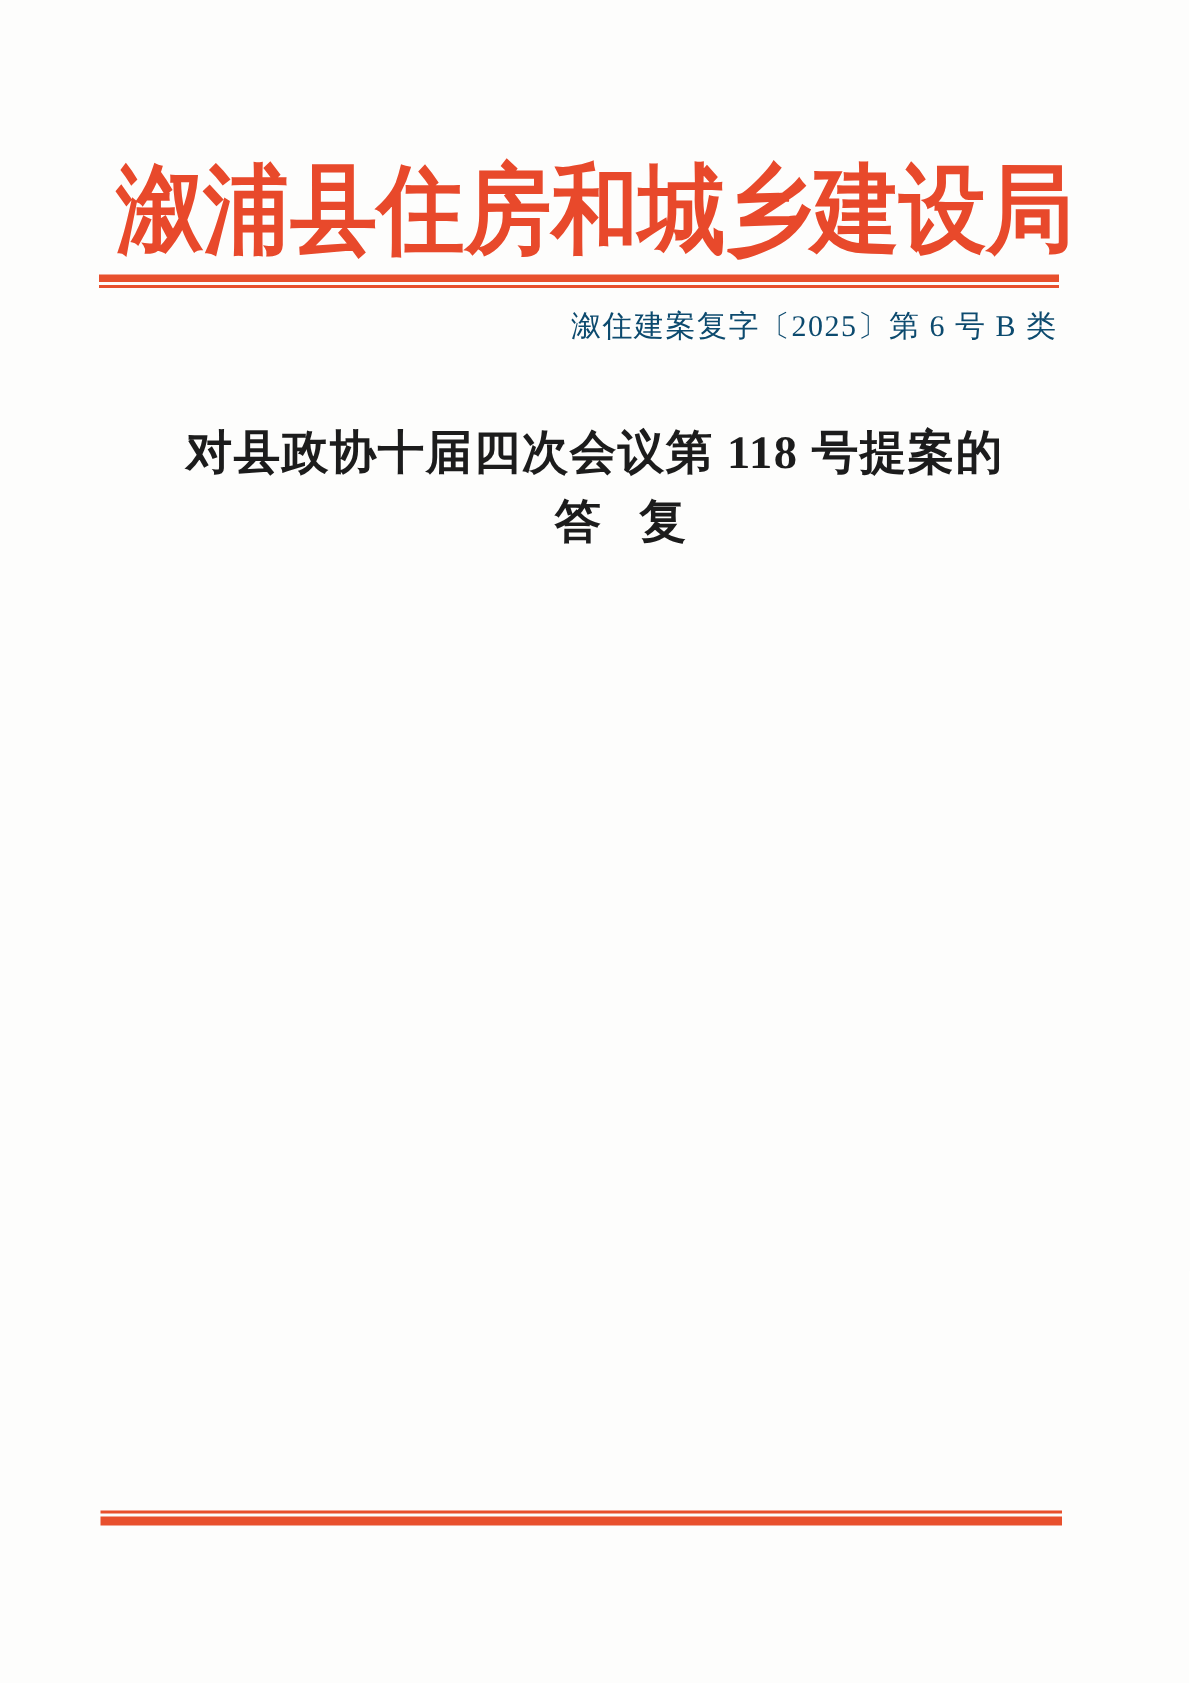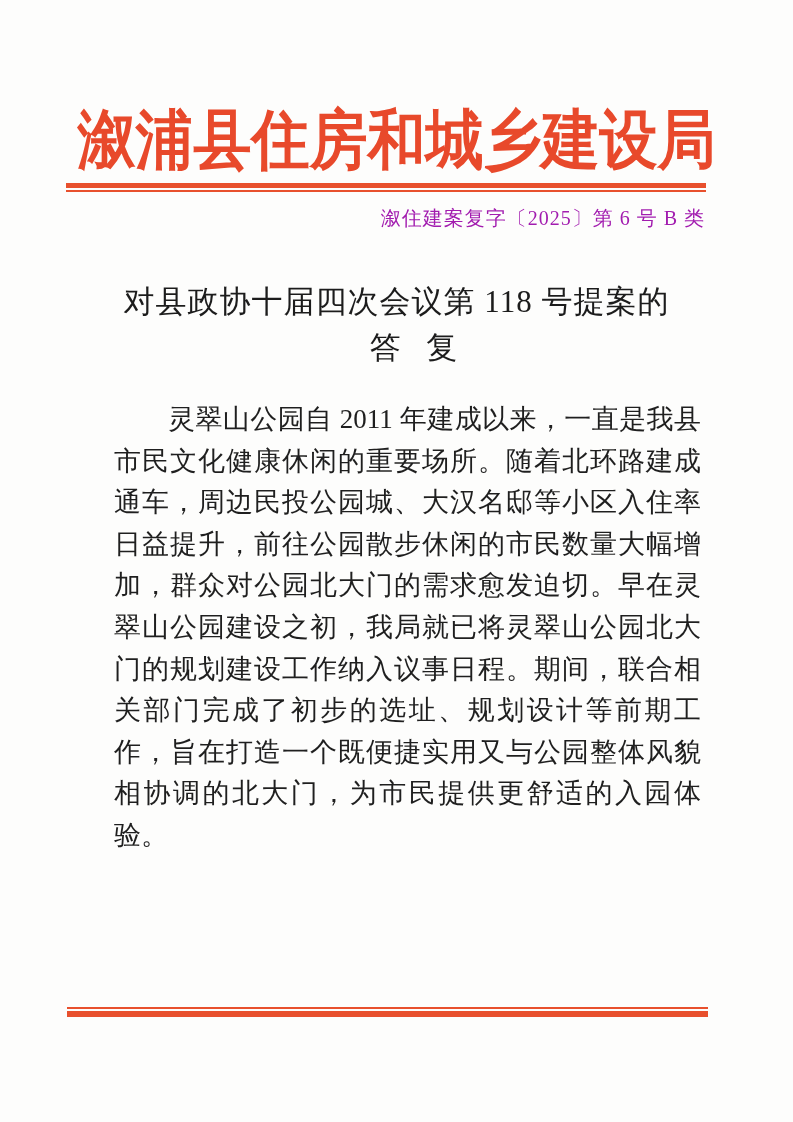--- a/index.html
+++ b/index.html
@@ -44,32 +44,32 @@
     height: 2px;
     margin-top: 2px;
     background: var(--rule-red, #e8502d);
   }
   .doc-number {
     position: absolute;
     top: 203px;
     right: 88px;
     font-size: 20px;
     line-height: 30px;
-    color: #a21caf;
+    color: #0c4a6e;
     letter-spacing: 1px;
     white-space: nowrap;
   }
   .doc-title {
     position: absolute;
     top: 279px;
     left: 0;
     width: 100%;
     text-align: center;
     color: #1c1c1c;
-    font-weight: normal;
+    font-weight: bold;
   }
   .doc-title .line1 {
     font-size: 31px;
     line-height: 46px;
     letter-spacing: 1px;
     white-space: nowrap;
   }
   .doc-title .line2 {
     font-size: 31px;
     line-height: 46px;
@@ -124,21 +124,20 @@
   </div>
 
   <div class="doc-number">溆住建案复字〔2025〕第 6 号 B 类</div>
 
   <div class="doc-title">
     <div class="line1">对县政协十届四次会议第 118 号提案的</div>
     <div class="line2">答 复</div>
   </div>
 
   <div class="body-text">
-    <p>灵翠山公园自 2011 年建成以来，一直是我县市民文化健康休闲的重要场所。随着北环路建成通车，周边民投公园城、大汉名邸等小区入住率日益提升，前往公园散步休闲的市民数量大幅增加，群众对公园北大门的需求愈发迫切。早在灵翠山公园建设之初，我局就已将灵翠山公园北大门的规划建设工作纳入议事日程。期间，联合相关部门完成了初步的选址、规划设计等前期工作，旨在打造一个既便捷实用又与公园整体风貌相协调的北大门，为市民提供更舒适的入园体验。</p>
   </div>
 
   <div class="rule-bottom">
     <div class="thin"></div>
     <div class="thick"></div>
   </div>
 
 </div>
 
 </body></html>

